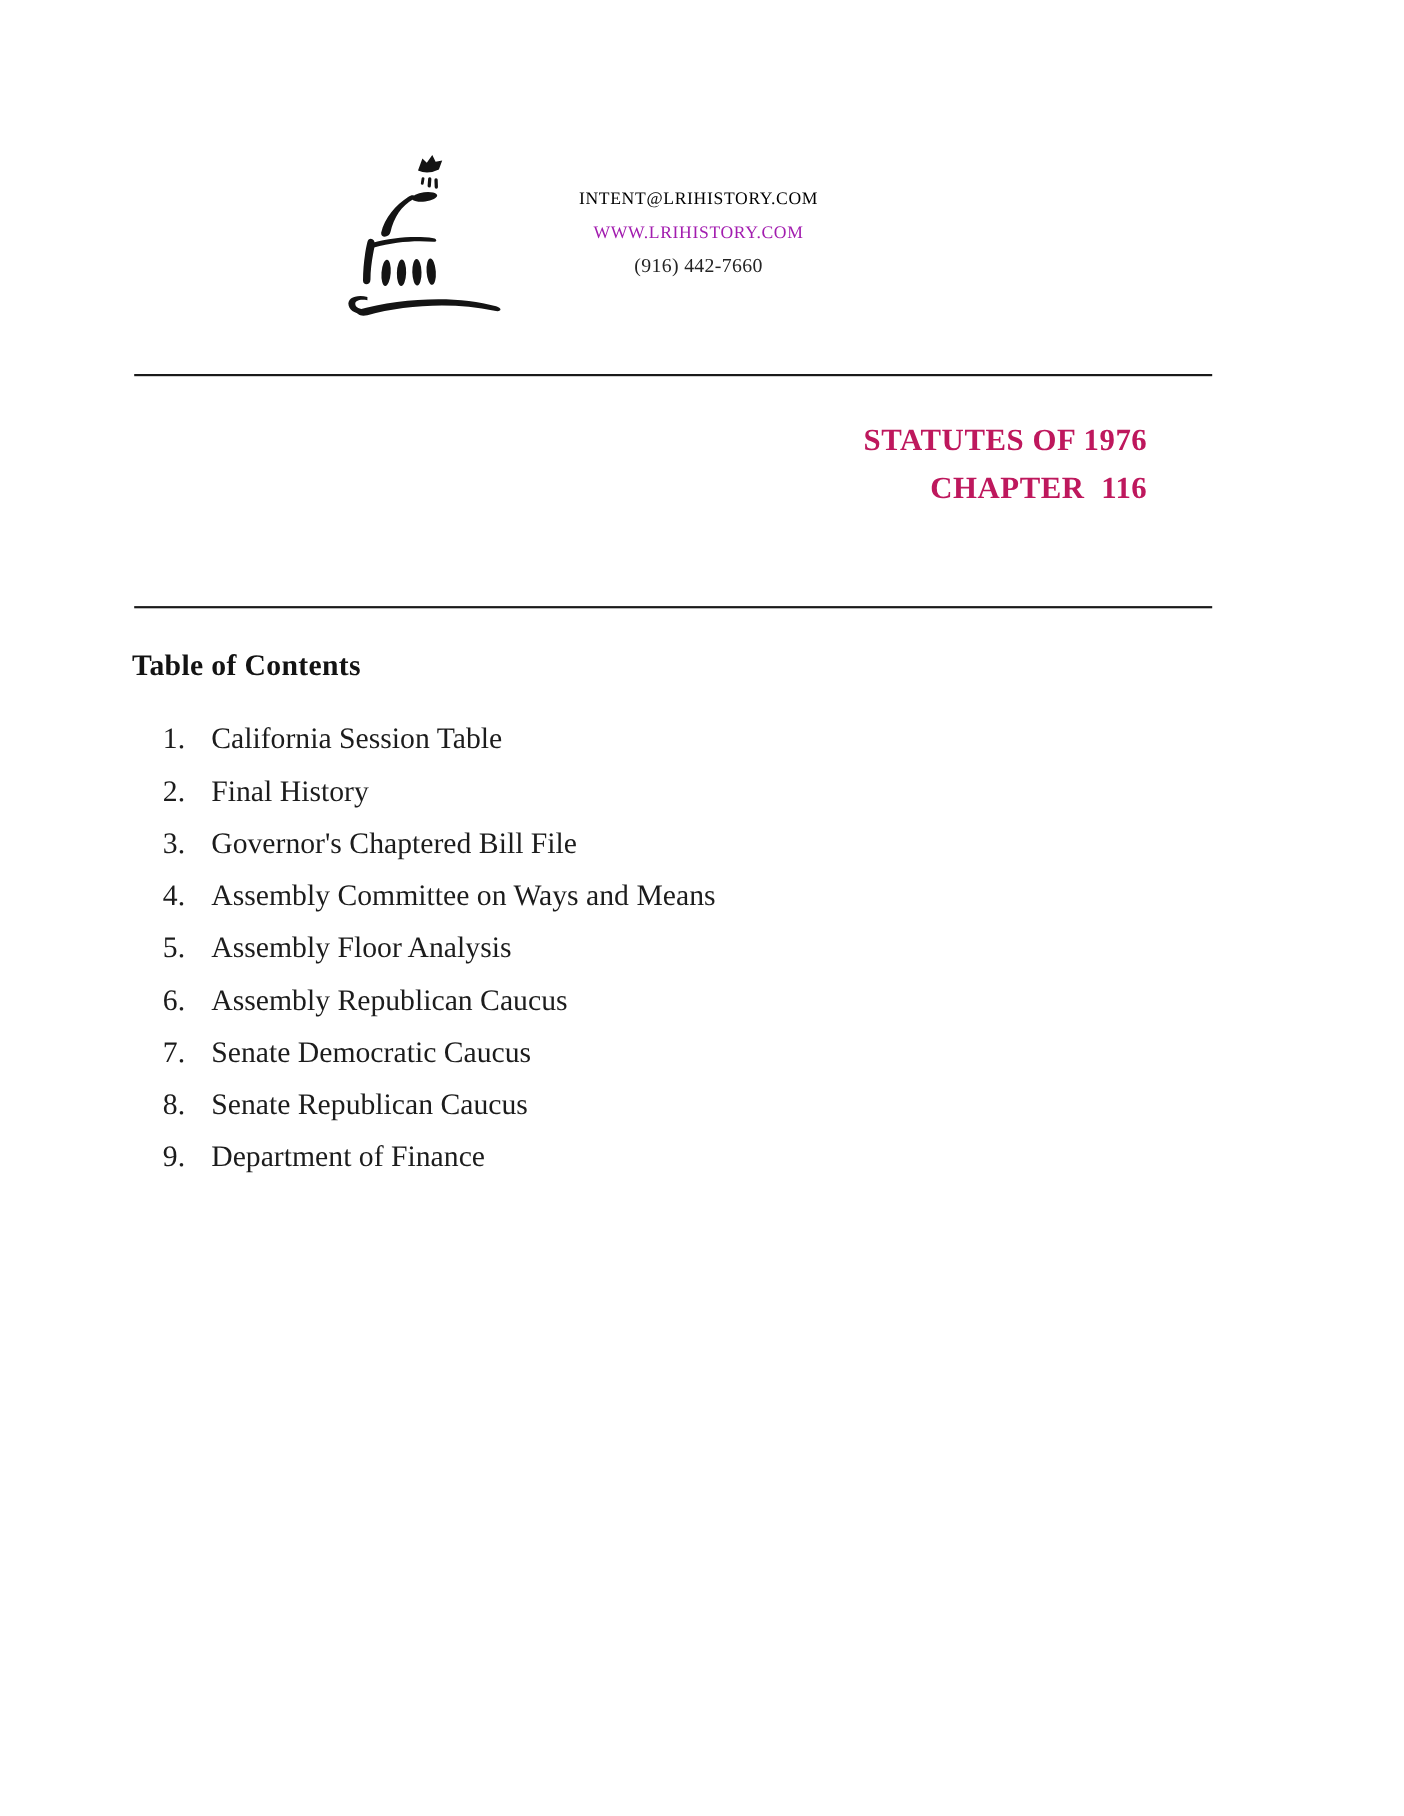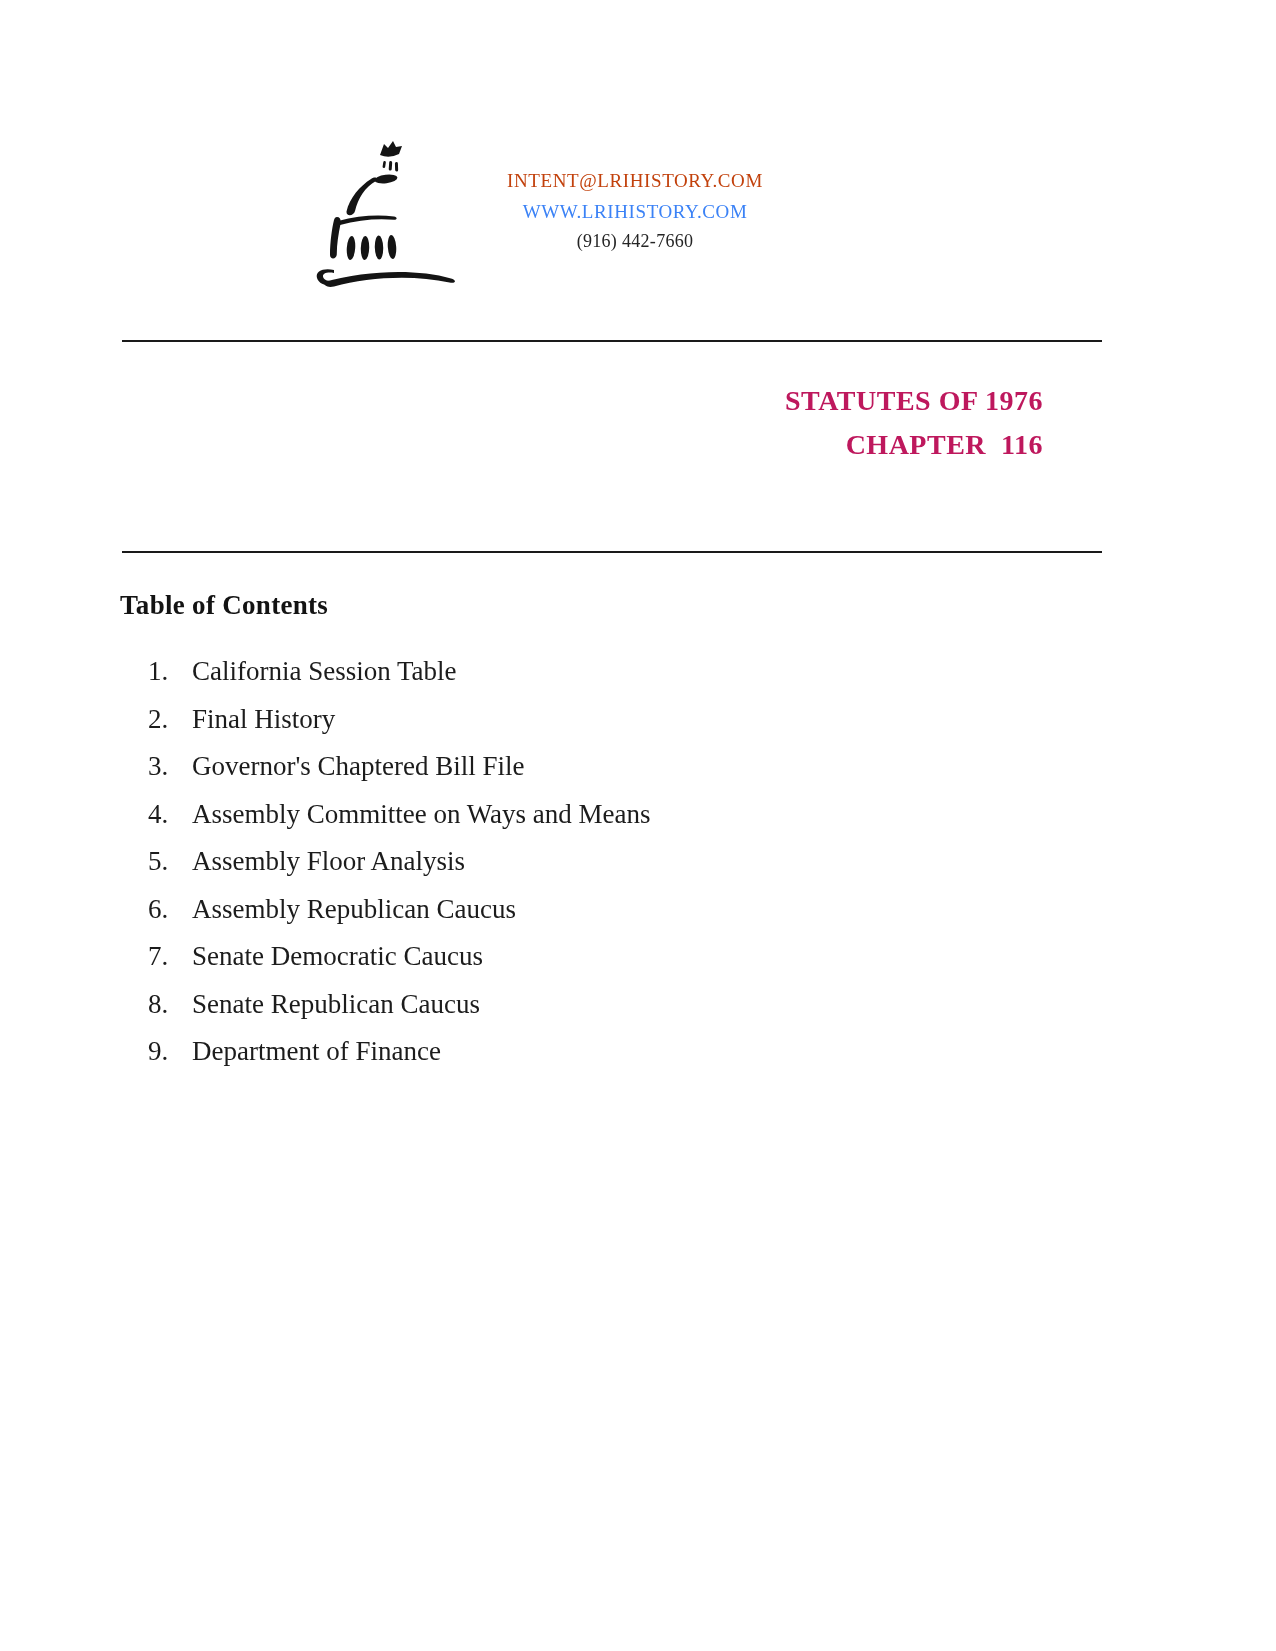--- a/index.html
+++ b/index.html
@@ -33,30 +33,30 @@
     text-align: center;
   }
   .company-name {
     font-size: 33px;
     line-height: 40px;
     letter-spacing: 1px;
     color: #1c1c1c;
   }
   .contact-email {
     margin-top: 9px;
-    font-size: 19px;
+    font-size: 16px;
     line-height: 31px;
     letter-spacing: 0.6px;
-    color: #c2410c;
+    color: #000000;
   }
   .contact-web {
-    font-size: 19px;
+    font-size: 16px;
     line-height: 31px;
     letter-spacing: 0.6px;
-    color: #3b82f6;
+    color: #a21caf;
     text-align: center;
   }
   .contact-phone {
     font-size: 18px;
     line-height: 29px;
     letter-spacing: 0.3px;
     color: #242424;
   }
 
   

